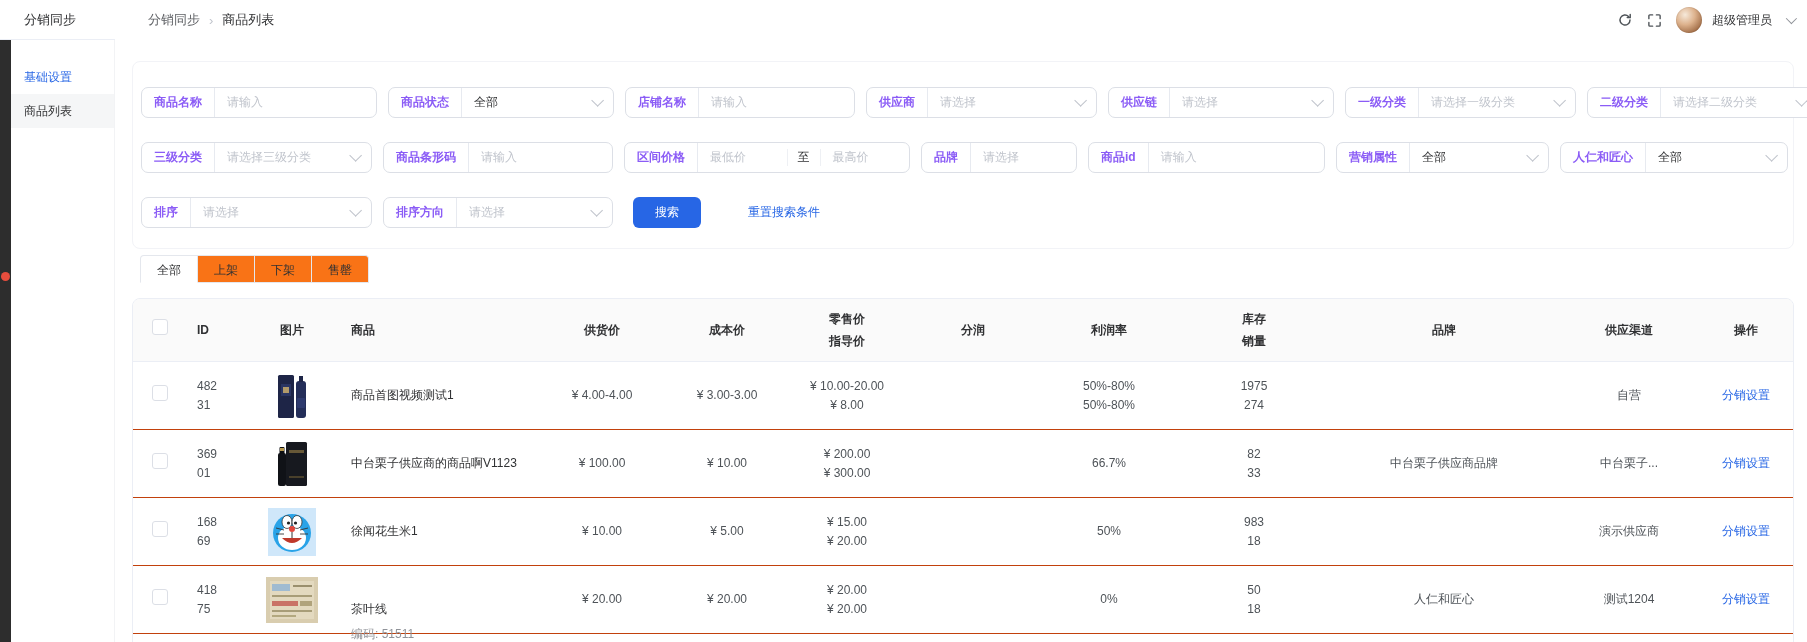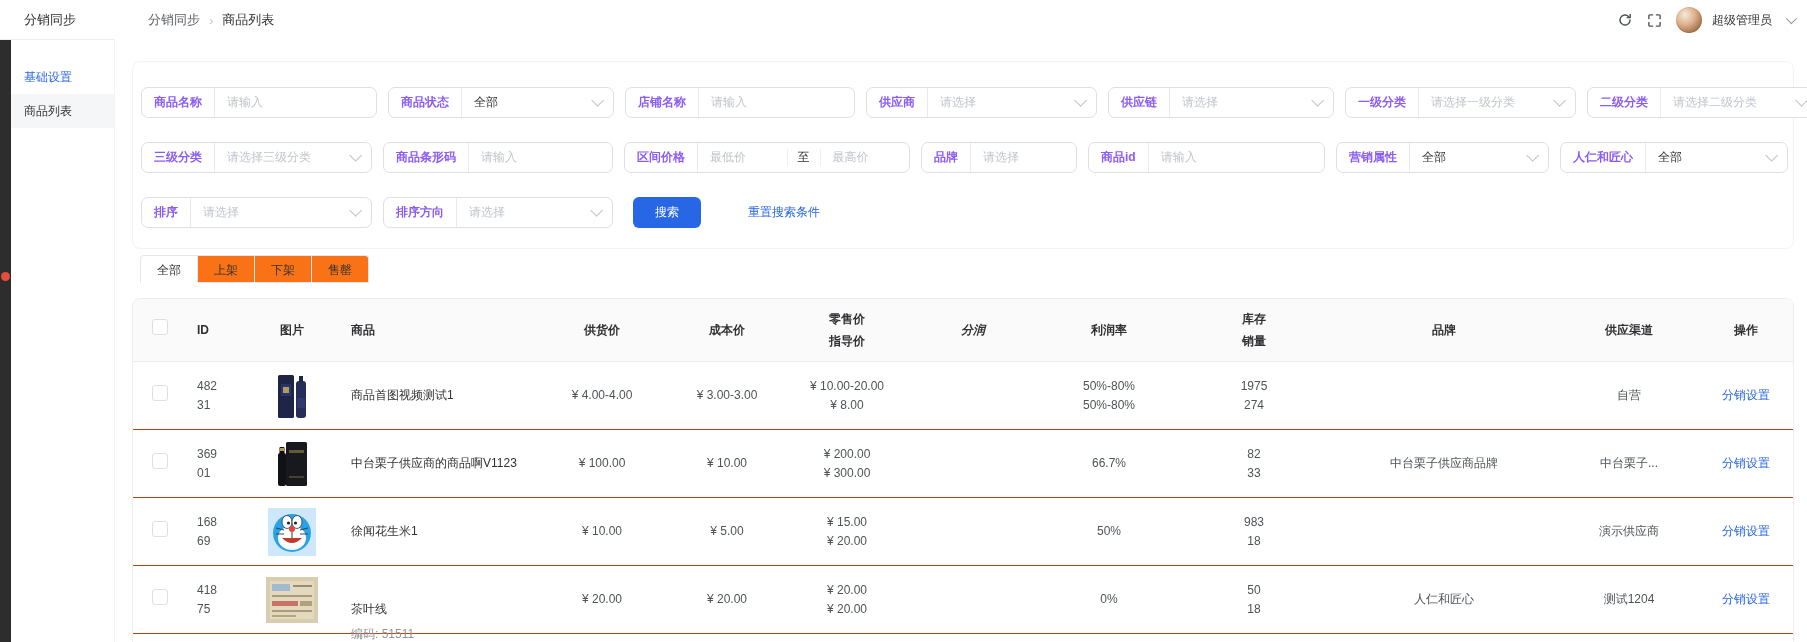--- a/index.html
+++ b/index.html
@@ -241,21 +241,21 @@
         <div class="th" style="width: 130px;">
           <div>供货价</div>
         </div>
         <div class="th" style="width: 120px;">
           <div>成本价</div>
         </div>
         <div class="th" style="width: 120px;">
           <div>零售价</div>
           <div>指导价</div>
         </div>
-        <div class="th" style="width: 132px; font-style: italic;">
+        <div class="th" style="width: 132px;">
           <div>分润</div>
         </div>
         <div class="th" style="width: 140px;">
           <div>利润率</div>
         </div>
         <div class="th" style="width: 150px;">
           <div>库存</div>
           <div>销量</div>
         </div>
         <div class="th" style="width: 230px;">

